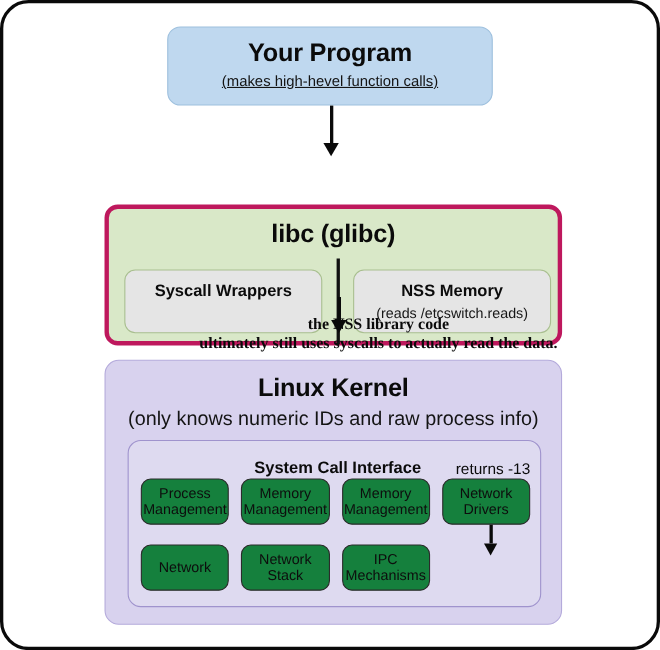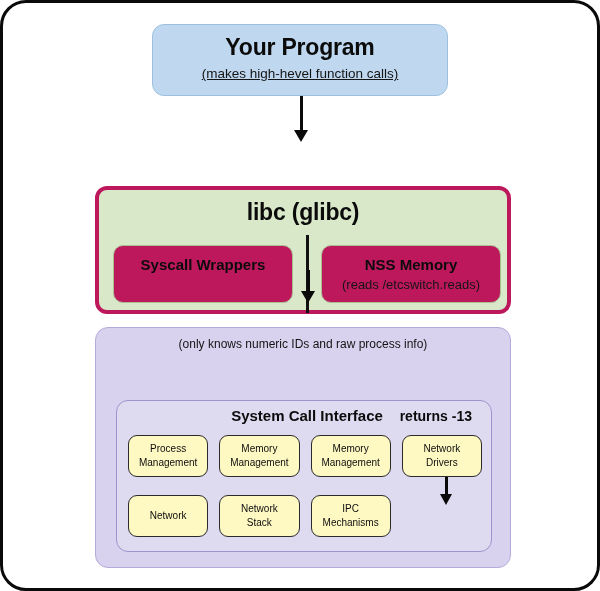--- a/index.html
+++ b/index.html
@@ -83,21 +83,21 @@
     position: absolute;
     left: 207px;
     top: 45px;
     width: 3px;
     height: 78px;
     background: #111111;
   }
   .sub-card {
     position: absolute;
     box-sizing: border-box;
-    background: #be185d;
+    background: #e5e5e5;
     border: 1px solid #a9bf90;
     border-radius: 10px;
     text-align: center;
   }
   .sub-card .sub-title {
     font-weight: bold;
     font-size: 15px;
     line-height: 17px;
     color: #0b0b0b;
     padding-top: 10px;
@@ -197,85 +197,85 @@
     background: #d8d2ee;
     border: 1px solid #b4aadb;
     border-radius: 13px;
   }
   #kernel-box .stage-title {
     font-size: 23px;
     line-height: 23px;
     padding-top: 13px;
   }
   #kernel-box .stage-sub {
-    font-size: 12px;
+    font-size: 18px;
     line-height: 16px;
     padding-top: 8px;
   }
 
   #syscall-interface {
     position: absolute;
     left: 20px;
     top: 72px;
     width: 376px;
     height: 152px;
     box-sizing: border-box;
     background: #deдаf0;
     background: #dedaf0;
     border: 1px solid #9f93cd;
     border-radius: 12px;
   }
   #syscall-header {
     position: relative;
     height: 24px;
-    margin-top: 6px;
+    margin-top: 16px;
   }
   #syscall-interface-title {
     position: absolute;
     left: 0;
     right: 0;
     top: 0;
     text-align: center;
     font-weight: bold;
     font-size: 15px;
     line-height: 18px;
     color: #0b0b0b;
     padding-left: 6px;
   }
   #returns-label {
     position: absolute;
-    right: 19px;
+    right: 9px;
     top: 0;
-    font-weight: bold;
+    font-weight: normal;
     font-size: 14px;
     line-height: 18px;
     color: #0b0b0b;
   }
 
   #kernel-grid {
     position: absolute;
     left: 11px;
     top: 34px;
     width: 354px;
     display: grid;
     grid-template-columns: repeat(4, 1fr);
     grid-template-rows: 42px 42px;
     column-gap: 11px;
     row-gap: 18px;
   }
   .kernel-cell {
     box-sizing: border-box;
-    background: #fef9c3;
+    background: #15803d;
     border: 1.5px solid #2b2b2b;
     border-radius: 9px;
     display: flex;
     align-items: center;
     justify-content: center;
     text-align: center;
-    font-size: 10px;
+    font-size: 13px;
     line-height: 14px;
     color: #0d0d0d;
     white-space: pre-line;
   }
 </style>
 </head>
 <body>
 
 <div id="frame">
 
@@ -302,22 +302,27 @@
       <div class="sub-title">NSS Memory</div>
       <div class="sub-desc">(reads /etcswitch.reads)</div>
     </div>
   </div>
 
   <div class="arrow" id="arrow-libc-kernel">
     <div class="shaft"></div>
     <div class="head"></div>
   </div>
 
+  <div id="nss-note">
+    <div>the NSS library code</div>
+    <div>ultimately still uses syscalls to actually read the data.</div>
+  </div>
 
   <div class="stage-box" id="kernel-box">
+    <div class="stage-title">Linux Kernel</div>
     <div class="stage-sub">(only knows numeric IDs and raw process info)</div>
 
     <div id="syscall-interface">
       <div id="syscall-header">
         <div id="syscall-interface-title">System Call Interface</div>
         <div id="returns-label">returns -13</div>
       </div>
 
       <div id="kernel-grid">
         <div class="kernel-cell">Process

